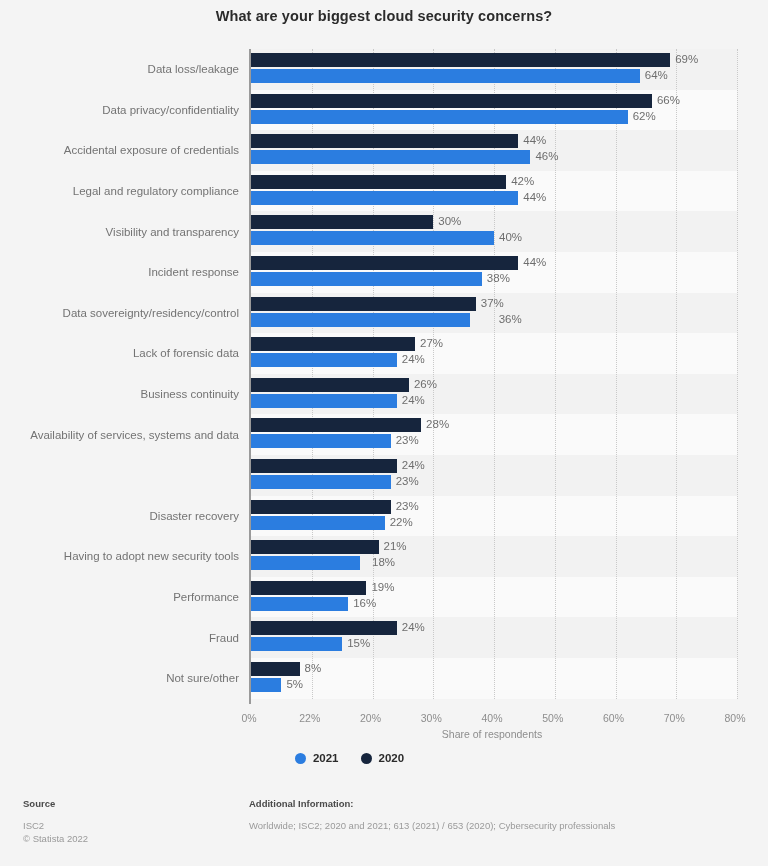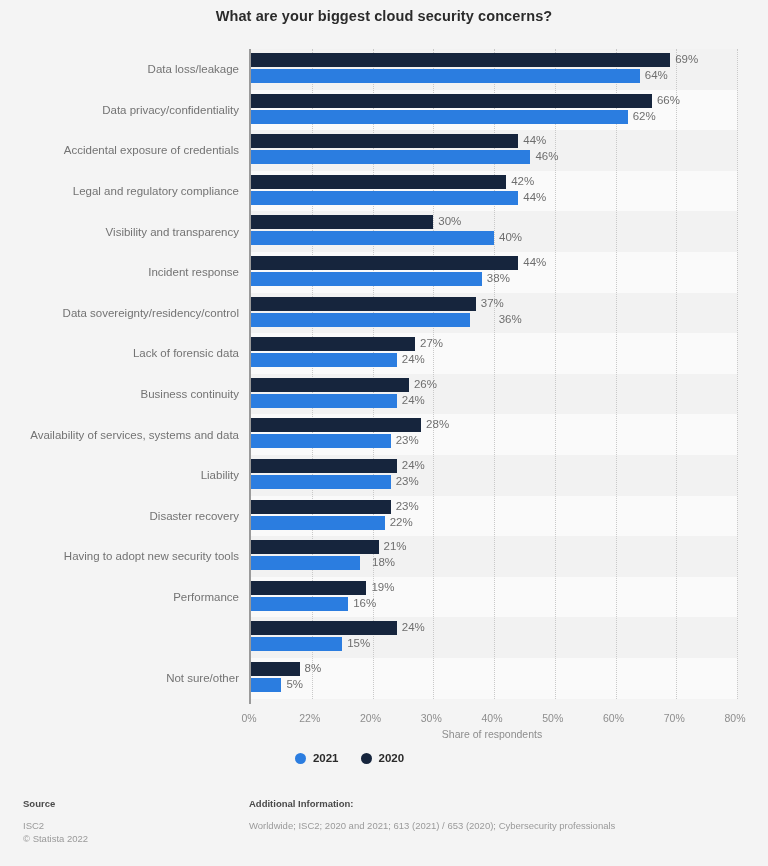--- a/index.html
+++ b/index.html
@@ -290,21 +290,20 @@
         <div class="bar-value s2021" style="left: 396.8px;">24%</div>
       </div>
       <div class="cat-row" style="top: 370.4px;">
         <div class="cat-label">Availability of services, systems and data</div>
         <div class="bar s2020" style="width: 170.1px; background: rgb(22, 37, 61);"></div>
         <div class="bar-value s2020" style="left: 421.1px;">28%</div>
         <div class="bar s2021" style="width: 139.725px; background: rgb(43, 125, 224);"></div>
         <div class="bar-value s2021" style="left: 390.725px;">23%</div>
       </div>
       <div class="cat-row" style="top: 411px;">
-        <div class="cat-label">Liability</div>
         <div class="bar s2020" style="width: 145.8px; background: rgb(22, 37, 61);"></div>
         <div class="bar-value s2020" style="left: 396.8px;">24%</div>
         <div class="bar s2021" style="width: 139.725px; background: rgb(43, 125, 224);"></div>
         <div class="bar-value s2021" style="left: 390.725px;">23%</div>
       </div>
       <div class="cat-row" style="top: 451.6px;">
         <div class="cat-label">Disaster recovery</div>
         <div class="bar s2020" style="width: 139.725px; background: rgb(22, 37, 61);"></div>
         <div class="bar-value s2020" style="left: 390.725px;">23%</div>
         <div class="bar s2021" style="width: 133.65px; background: rgb(43, 125, 224);"></div>
@@ -318,20 +317,21 @@
         <div class="bar-value s2021" style="left: 367px;">18%</div>
       </div>
       <div class="cat-row" style="top: 532.8px;">
         <div class="cat-label">Performance</div>
         <div class="bar s2020" style="width: 115.425px; background: rgb(22, 37, 61);"></div>
         <div class="bar-value s2020" style="left: 366.425px;">19%</div>
         <div class="bar s2021" style="width: 97.2px; background: rgb(43, 125, 224);"></div>
         <div class="bar-value s2021" style="left: 348.2px;">16%</div>
       </div>
       <div class="cat-row" style="top: 573.4px;">
+        <div class="cat-label">Fraud</div>
         <div class="bar s2020" style="width: 145.8px; background: rgb(22, 37, 61);"></div>
         <div class="bar-value s2020" style="left: 396.8px;">24%</div>
         <div class="bar s2021" style="width: 91.125px; background: rgb(43, 125, 224);"></div>
         <div class="bar-value s2021" style="left: 342.125px;">15%</div>
       </div>
       <div class="cat-row" style="top: 614px;">
         <div class="cat-label">Not sure/other</div>
         <div class="bar s2020" style="width: 48.6px; background: rgb(22, 37, 61);"></div>
         <div class="bar-value s2020" style="left: 299.6px;">8%</div>
         <div class="bar s2021" style="width: 30.375px; background: rgb(43, 125, 224);"></div>

